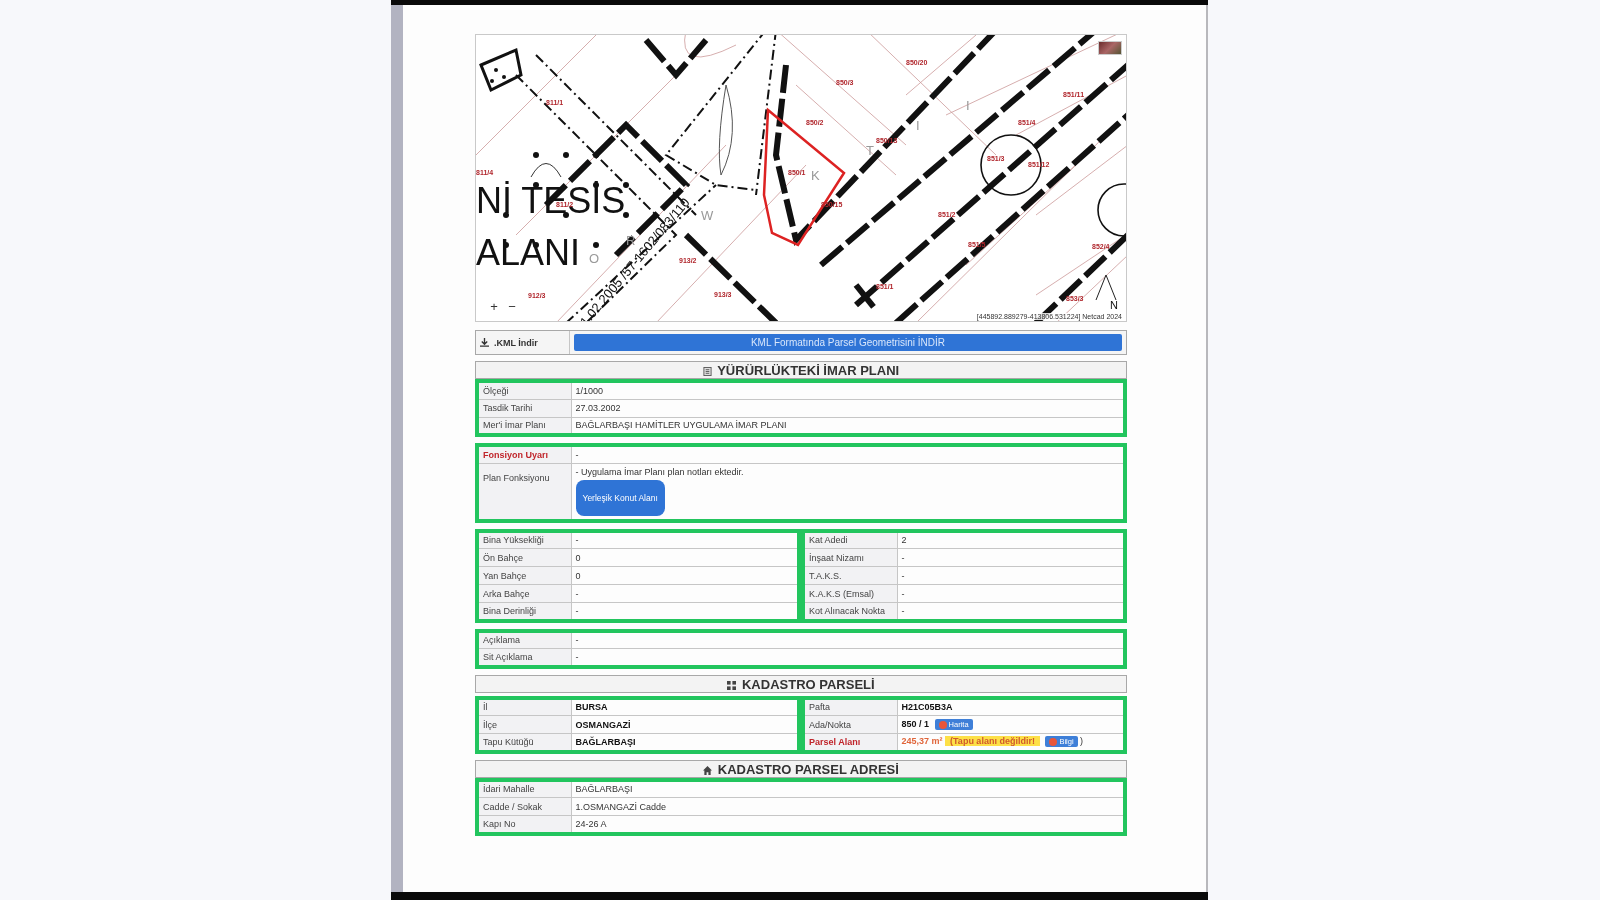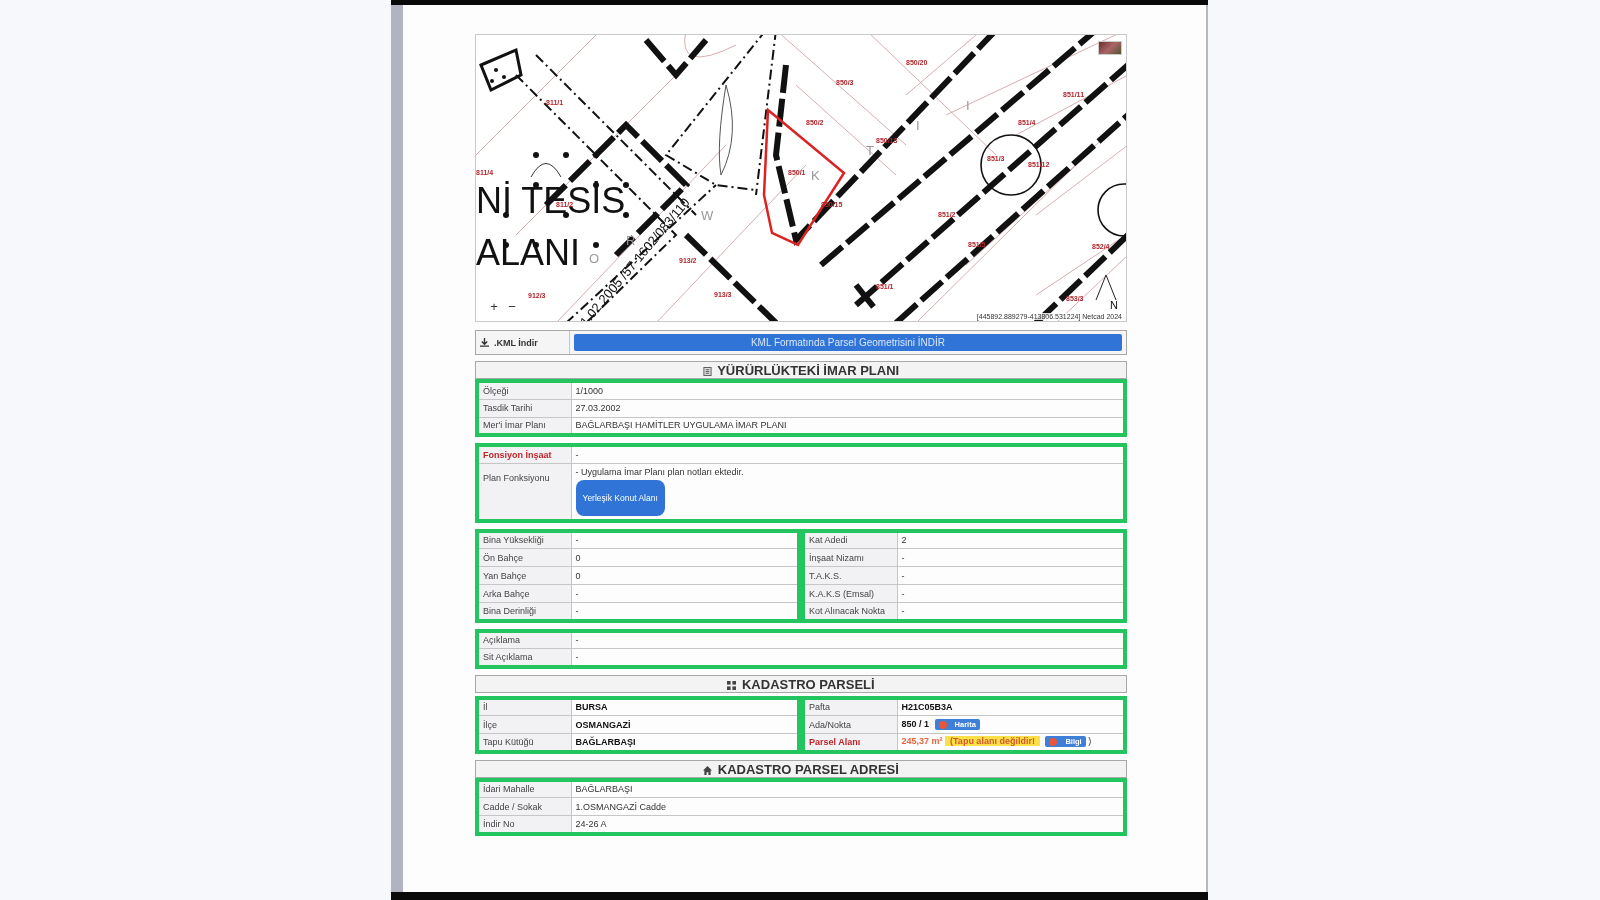--- a/index.html
+++ b/index.html
@@ -34,21 +34,21 @@
   .kml-row { display: flex; height: 25px; border: 1px solid #a8a8a8; background: #f5f5f5; margin-top: 8px; }
   .kml-lbl { width: 94px; border-right: 1px solid #c6c6c6; font-size: 9px; font-weight: bold; color: #333; display: flex; align-items: center; padding-left: 4px; gap: 3px; }
   .kml-btn { flex: 1; margin: 3px 4px; background: #2f74d6; color: #d8e6fb; font-size: 10px; display: flex; align-items: center; justify-content: center; border-radius: 2px; cursor: pointer; }
 
   .red-lbl { color: #c0252b !important; font-weight: bold; }
   .blue-btn { display: inline-block; background: #2f74d6; color: #fff; font-size: 8.5px; padding: 13px 7px; border-radius: 8px; margin: 3px 0 3px 0; cursor: pointer; }
 
   .twocol { display: flex; justify-content: space-between; }
   .twocol .tbl { width: 355px; }
 
-  .badge { display: inline-flex; align-items: center; gap: 8px; background: #3e7fd8; color: #fff; font-size: 7.5px; padding: 1px 4px; border-radius: 2px; vertical-align: middle; margin-left: 3px; cursor: pointer; font-weight: bold; }
+  .badge { display: inline-flex; align-items: center; gap: 2px; background: #3e7fd8; color: #fff; font-size: 7.5px; padding: 1px 4px; border-radius: 2px; vertical-align: middle; margin-left: 3px; cursor: pointer; font-weight: normal; }
   .badge .dot { width: 8px; height: 8px; border-radius: 50%; background: #e8553a; display: inline-block; }
   .area-val { color: #e0663b; font-weight: bold; }
   .hl { background: #fde047; color: #d05a2d; padding: 0 5px; font-weight: bold; }
   .icon-svg { display: inline-block; vertical-align: middle; margin-right: 2px; }
 </style>
 </head>
 <body>
 
 <div class="frame"></div>
 <div class="frame-topbar"></div>
@@ -209,21 +209,21 @@
           <td class="val">BAĞLARBAŞI HAMİTLER UYGULAMA İMAR PLANI</td>
         </tr>
   </tbody>
     </table>
 
   <div class="gap"></div>
 
   <table class="tbl">
     <tbody>
         <tr>
-      <td class="lbl red-lbl">Fonsiyon İnşaat</td>
+      <td class="lbl red-lbl">Fonsiyon Uyarı</td>
       <td class="val">-</td>
     </tr>
     <tr>
       <td class="lbl" style="vertical-align:top;padding-top:9px;">Plan Fonksiyonu</td>
       <td class="val" style="padding-top:3px;">
         <div>- Uygulama İmar Planı plan notları ektedir.</div>
         <span class="blue-btn">Yerleşik Konut Alanı</span>
       </td>
     </tr>
   </tbody>
@@ -370,18 +370,18 @@
     <tbody>
         <tr>
           <td class="lbl">İdari Mahalle</td>
           <td class="val">BAĞLARBAŞI</td>
         </tr>
     <tr>
           <td class="lbl">Cadde / Sokak</td>
           <td class="val">1.OSMANGAZİ Cadde</td>
         </tr>
     <tr>
-          <td class="lbl">İndir No</td>
+          <td class="lbl">Kapı No</td>
           <td class="val">24-26 A</td>
         </tr>
   </tbody>
     </table>
 </div>
 
 </body></html>

